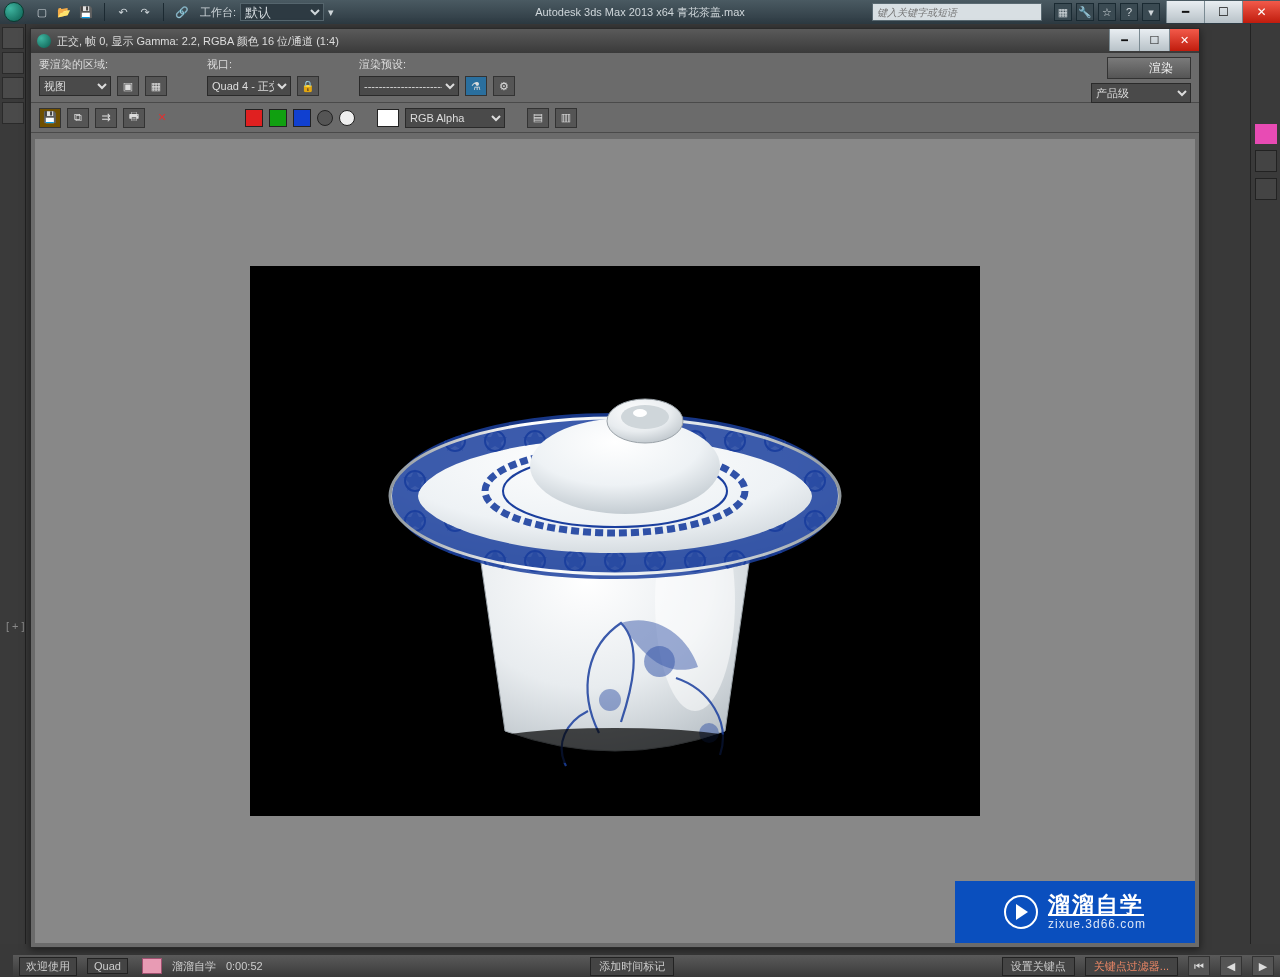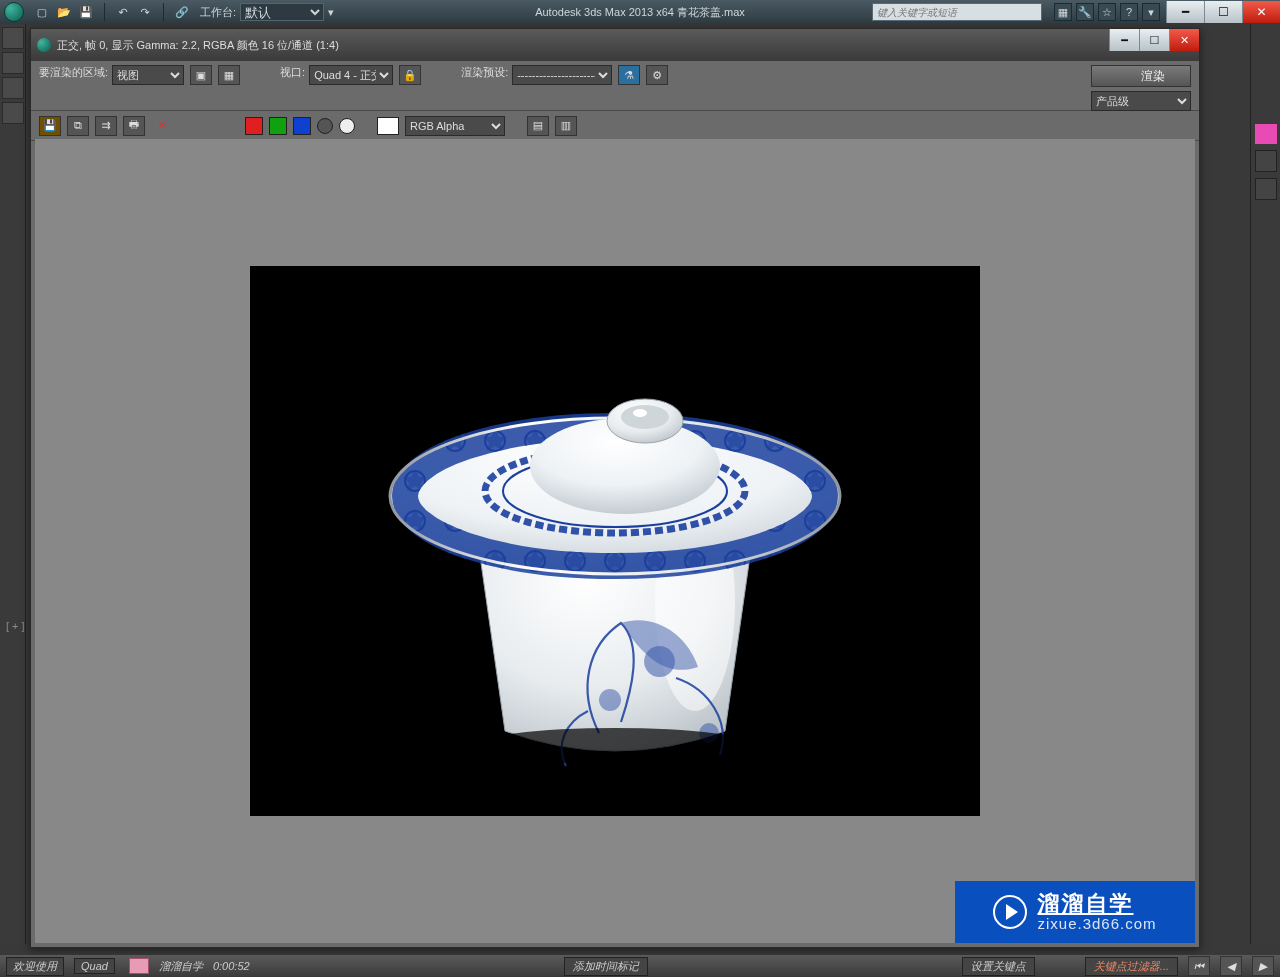--- a/index.html
+++ b/index.html
@@ -25,33 +25,33 @@
 .left-strip { position: absolute; left: 0; top: 24px; width: 26px; height: 920px; background: #3a3a3a; border-right: 1px solid #222; }
 .left-strip .tool { width: 22px; height: 22px; margin: 3px auto; background: #4a4a4a; border: 1px solid #2a2a2a; }
 
 
 .right-strip { position: absolute; right: 0; top: 24px; width: 30px; height: 920px; background: #3a3a3a; border-left: 1px solid #222; }
 .right-strip .pink { width: 22px; height: 20px; margin: 100px auto 0; background: #e84bb4; }
 .right-strip .slot { width: 22px; height: 22px; margin: 6px auto; background: #444; border: 1px solid #222; }
 
 
 .render-window { position: absolute; left: 30px; top: 28px; width: 1170px; height: 920px; background: #6b6b6b; border: 1px solid #2a2a2a; box-shadow: 0 2px 8px rgba(0,0,0,0.5); }
-.rw-titlebar { height: 32px; background: linear-gradient(#5a5a5a, #3a3a3a); display: flex; align-items: center; color: #ddd; font-size: 11px; padding: 0 6px; position: relative; }
+.rw-titlebar { height: 24px; background: linear-gradient(#5a5a5a, #3a3a3a); display: flex; align-items: center; color: #ddd; font-size: 11px; padding: 0 6px; position: relative; }
 .rw-titlebar .rw-icon { width: 14px; height: 14px; background: radial-gradient(circle at 30% 30%, #3fb5a0, #0a5c4f); border-radius: 50%; margin-right: 6px; }
 .rw-win-controls { position: absolute; right: 0; top: 0; display: flex; }
 .rw-win-controls .win-btn { width: 30px; height: 22px; font-size: 11px; }
 
 .rw-settings-row { height: 50px; background: #6b6b6b; display: flex; align-items: flex-start; padding: 4px 8px; gap: 40px; border-bottom: 1px solid #4a4a4a; position: relative; }
-.setting-group { display: flex; flex-direction: row; gap: 4px; color: #ddd; font-size: 11px; }
+.setting-group { display: flex; flex-direction: column; gap: 4px; color: #ddd; font-size: 11px; }
 .setting-group .row { display: flex; align-items: center; gap: 6px; }
 select.dark { background: #4a4a4a; color: #ddd; border: 1px solid #2a2a2a; height: 20px; font-size: 11px; }
 .icon-btn { width: 22px; height: 20px; background: #555; border: 1px solid #333; display: inline-flex; align-items: center; justify-content: center; color: #ddd; font-size: 11px; }
 
 .render-btn-group { position: absolute; right: 8px; top: 4px; display: flex; flex-direction: column; gap: 4px; align-items: flex-end; }
-.render-big-btn { width: 100px; height: 22px; background: linear-gradient(#7a7a7a, #555); border: 1px solid #333; color: #eee; font-size: 12px; text-align: center; line-height: 20px; padding-left: 24px; }
+.render-big-btn { width: 84px; height: 22px; background: linear-gradient(#7a7a7a, #555); border: 1px solid #333; color: #eee; font-size: 12px; text-align: center; line-height: 20px; padding-left: 24px; }
 
 .rw-toolbar2 { height: 30px; background: #6b6b6b; border-bottom: 1px solid #4a4a4a; display: flex; align-items: center; padding: 0 8px; gap: 6px; }
 .rgb-btn { width: 18px; height: 18px; border: 1px solid #222; }
 .rgb-btn.r { background: #e02020; }
 .rgb-btn.g { background: #10a010; }
 .rgb-btn.b { background: #1040d0; }
 .circle-ico { width: 16px; height: 16px; border: 1px solid #222; border-radius: 50%; background: #555; }
 .white-swatch { width: 22px; height: 18px; background: #fff; border: 1px solid #222; }
 
 
@@ -60,27 +60,27 @@
 
 
 .cup-svg { width: 520px; height: 480px; }
 
 
 .watermark { position: absolute; right: 0; bottom: 0; width: 240px; height: 62px; background: #0a4fbe; display: flex; align-items: center; justify-content: center; gap: 10px; color: #fff; }
 .watermark .play { width: 34px; height: 34px; border: 2px solid #fff; border-radius: 50%; display: flex; align-items: center; justify-content: center; }
 .watermark .play::after { content: ""; border-left: 12px solid #fff; border-top: 8px solid transparent; border-bottom: 8px solid transparent; margin-left: 3px; }
 .watermark .txt { display: flex; flex-direction: column; line-height: 1.1; }
 .watermark .big { font-size: 22px; font-weight: bold; letter-spacing: 2px; text-decoration: underline; }
-.watermark .small { font-size: 15px; letter-spacing: 1px; opacity: .85; text-align: center; }
-
-
-.statusbar { position: absolute; left: 0; right: 0; bottom: 0; height: 22px; background: linear-gradient(#5a5a5a, #3a3a3a); display: flex; align-items: center; color: #ccc; font-size: 11px; padding: 0 6px; gap: 10px; z-index: 50; font-style: italic; }
+.watermark .small { font-size: 12px; letter-spacing: 1px; opacity: .85; text-align: center; }
+
+
+.statusbar { position: absolute; left: 13px; right: 0; bottom: 0; height: 22px; background: linear-gradient(#5a5a5a, #3a3a3a); display: flex; align-items: center; color: #ccc; font-size: 11px; padding: 0 6px; gap: 10px; z-index: 50; }
 .statusbar .chip { background: #444; border: 1px solid #222; padding: 1px 6px; }
 .statusbar .spacer { flex: 1; }
-.statusbar .sb-btn { padding: 1px 8px; background: #444; border: 1px solid #222; margin-left: 40px; }
+.statusbar .sb-btn { padding: 1px 8px; background: #444; border: 1px solid #222; }
 .mini-pink { width: 20px; height: 16px; background: #e89bb4; border: 1px solid #a05070; margin-left: 4px; }
 
 
 .vp-hint { position: absolute; left: 6px; top: 620px; color: #8a8a8a; font-size: 11px; }
 </style>
 </head>
 <body>
 
 <div class="app-titlebar">
   <div class="app-icon"></div>

